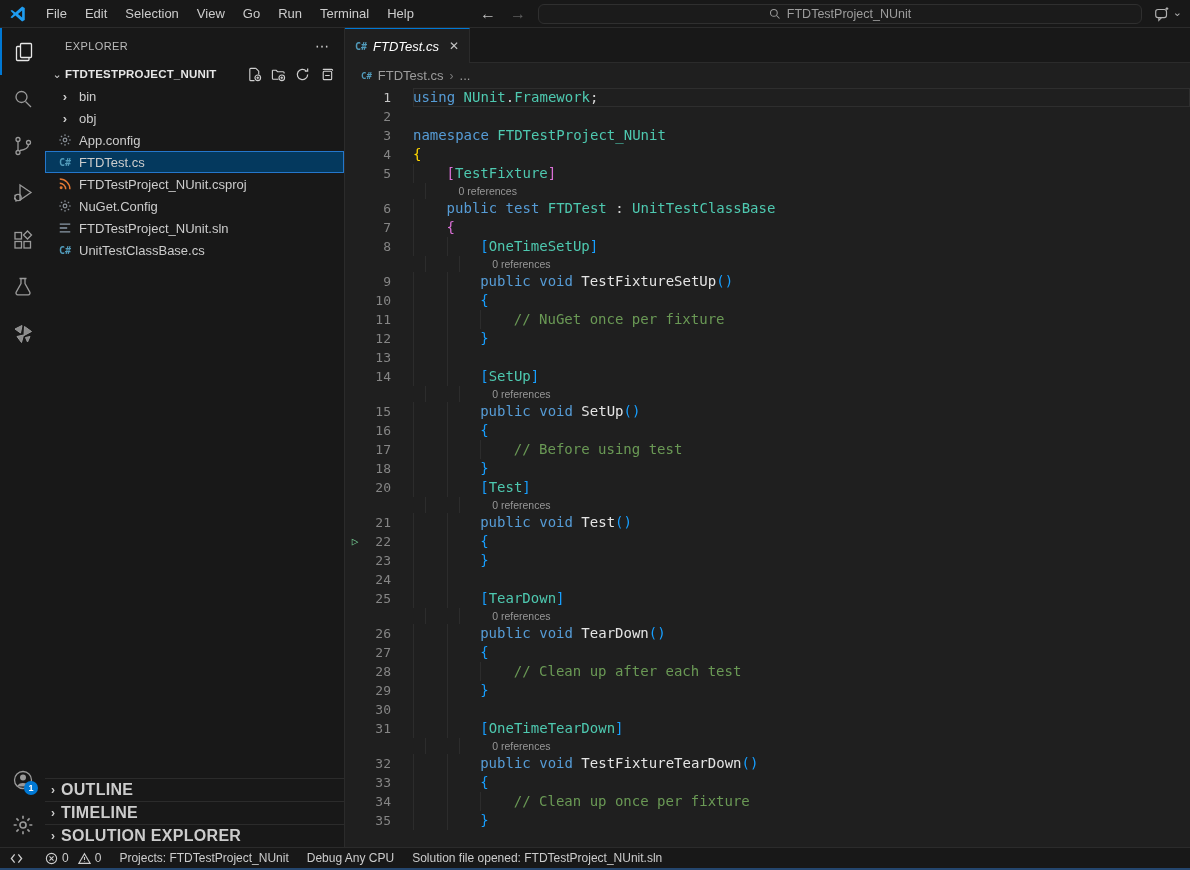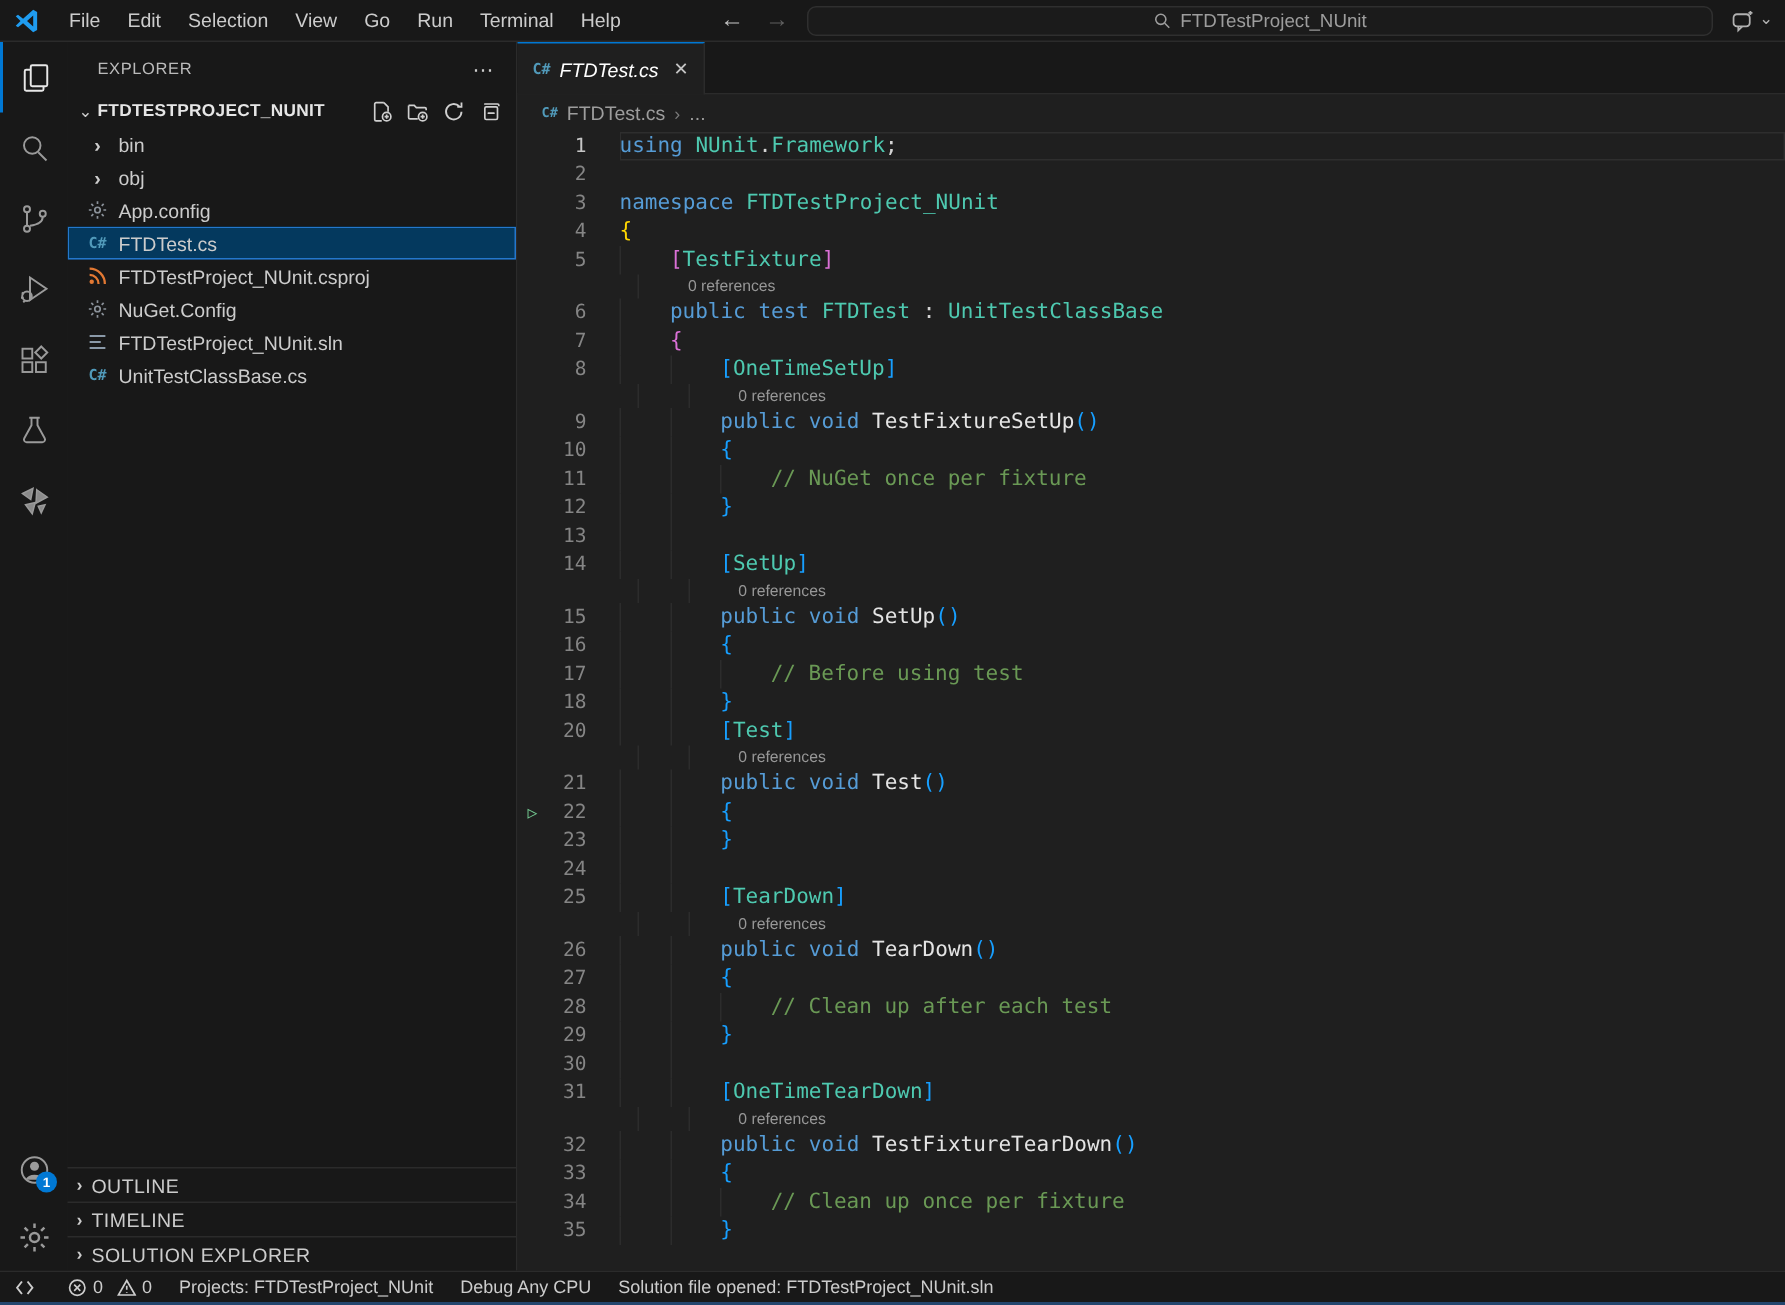--- a/index.html
+++ b/index.html
@@ -46,21 +46,21 @@
   .root-actions svg { stroke:#cfcfcf; }
   .tree { flex:none; }
   .tree-row { height:22px; display:flex; align-items:center; padding-left:12px; gap:6px; font-size:13px; color:#cccccc; }
   .tree-row.selected { background:#04395e; box-shadow:inset 0 0 0 1px #2477cc; }
   .tree-icon { width:16px; height:16px; display:flex; align-items:center; justify-content:center; flex:none; }
   .chev { color:#cccccc; font-size:13px; font-weight:700; }
   .csicon { color:#519aba; font:700 10px "DejaVu Sans Mono",monospace; }
   .sb-sections { margin-top:auto; }
   .sb-section { height:23px; border-top:1px solid #2b2b2b; display:flex; align-items:center; gap:6px; padding-left:6px; }
   .sb-section .chev { font-size:12px; }
-  .sb-section-label { font-weight:400; font-size:13px; color:#cccccc; letter-spacing:.3px; }
+  .sb-section-label { font-weight:700; font-size:16px; color:#cccccc; letter-spacing:.3px; }
 
   
   .editor { flex:1; display:flex; flex-direction:column; background:#1f1f1f; min-width:0; }
   .tabstrip { height:35px; background:#181818; border-bottom:1px solid #2b2b2b; display:flex; flex:none; }
   .tab { display:flex; align-items:center; gap:6px; padding:0 10px; background:#1f1f1f;
     border-top:1px solid #0078d4; border-right:1px solid #2b2b2b; margin-bottom:-1px; }
   .tab-label { font-size:13px; font-style:italic; color:#ffffff; }
   .tab-close { color:#c5c5c5; font-size:12px; margin-left:4px; }
   .breadcrumbs { height:25px; display:flex; align-items:center; gap:6px; padding-left:16px; flex:none;
     font-size:13px; color:#9d9d9d; }

